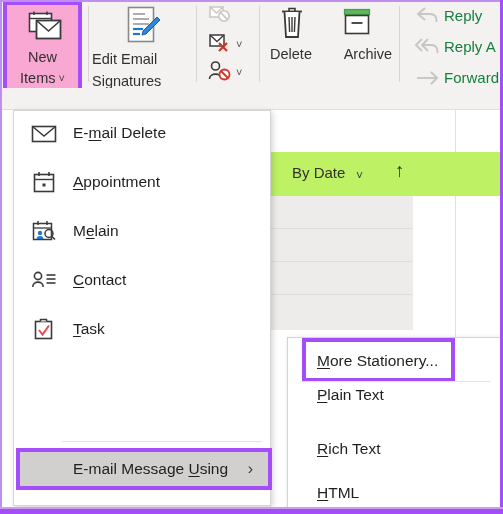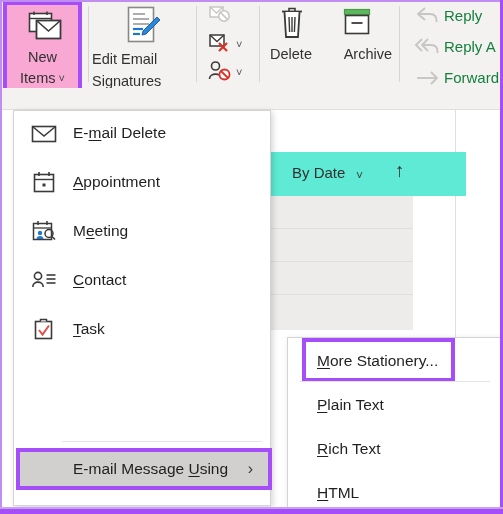--- a/index.html
+++ b/index.html
@@ -46,21 +46,21 @@
   .archive-btn{position:absolute;left:320px;top:2px;width:72px;height:92px;}
   .archive-icon{position:absolute;left:22px;top:6px;width:30px;height:30px;}
   .archive-text{position:absolute;left:0;top:44px;width:72px;text-align:right;font-size:14.5px;color:#333130;}
 
   .resp-item{position:absolute;left:414px;height:30px;}
   .resp-ic{position:absolute;left:0;top:2px;width:28px;height:24px;}
   .resp-tx{position:absolute;left:30px;top:2px;font-size:15px;color:#15803d;white-space:nowrap;line-height:24px;}
 
   
   .content{position:absolute;left:0;top:110px;width:503px;height:404px;background:#ffffff;}
-  .sortbar{position:absolute;left:270px;top:152px;width:196px;height:44px;background:#5eead4;}
+  .sortbar{position:absolute;left:270px;top:152px;width:233px;height:44px;background:#bef264;}
   .sort-by{position:absolute;left:22px;top:12px;font-size:15px;color:#333130;}
   .sort-chev{position:absolute;left:86px;top:17px;font-size:12px;color:#444;}
   .sort-arrow{position:absolute;left:125px;top:8px;font-size:19px;color:#333;}
   .listpane-line{position:absolute;left:455px;top:110px;width:1px;height:404px;background:#e1dfdd;}
   .listpane-line2{position:absolute;left:270px;top:110px;width:1px;height:404px;background:#e6e4e2;}
   .msgrow{position:absolute;left:271px;width:142px;background:#eeecea;border-bottom:1px solid #dededd;box-sizing:border-box;}
 
   
   .menu{position:absolute;left:13px;top:110px;width:258px;height:396px;background:#ffffff;border:1px solid #d6d4d2;box-shadow:2px 2px 6px rgba(0,0,0,.16);box-sizing:border-box;}
   .mi{position:absolute;left:1px;width:256px;height:42px;}
@@ -283,21 +283,21 @@
           <rect x="2.5" y="4.5" width="18" height="16" fill="#fff" stroke="#3b3a39" stroke-width="1.5"></rect>
           <line x1="2.5" y1="9" x2="20.5" y2="9" stroke="#3b3a39" stroke-width="1.3"></line>
           <line x1="7" y1="2" x2="7" y2="6" stroke="#3b3a39" stroke-width="1.5"></line>
           <line x1="16" y1="2" x2="16" y2="6" stroke="#3b3a39" stroke-width="1.5"></line>
           <circle cx="9" cy="14" r="2.2" fill="#1b78d0"></circle>
           <path d="M5.5 20 C5.5 16 12.5 16 12.5 20" fill="#1b78d0"></path>
           <circle cx="18" cy="14.5" r="4" fill="none" stroke="#3b3a39" stroke-width="1.5"></circle>
           <line x1="21" y1="17.5" x2="24" y2="20.5" stroke="#3b3a39" stroke-width="1.6"></line>
         </svg>
       </div>
-      <div class="mi-lb"><span>M</span><u>e</u><span>eting</span></div>
+      <div class="mi-lb"><span>M</span><u>e</u><span>lain</span></div>
     </div>
 
     <div class="mi" style="top:148px;">
       <div class="mi-ic">
         <svg viewBox="0 0 26 24" width="26" height="24">
           <circle cx="7" cy="8" r="3.6" fill="none" stroke="#3b3a39" stroke-width="1.6"></circle>
           <path d="M1.8 19 C1.8 12.5 12.2 12.5 12.2 19" fill="none" stroke="#3b3a39" stroke-width="1.6"></path>
           <line x1="15.5" y1="7" x2="24.5" y2="7" stroke="#3b3a39" stroke-width="1.6"></line>
           <line x1="15.5" y1="11" x2="24.5" y2="11" stroke="#3b3a39" stroke-width="1.6"></line>
           <line x1="15.5" y1="15" x2="24.5" y2="15" stroke="#3b3a39" stroke-width="1.6"></line>
@@ -331,21 +331,21 @@
     </div>
 
   </div>
 
   <div class="submenu">
     <div class="si" style="top:2px;">
       <div class="ms-hl"></div>
       <div class="si-lb" style="left:29px;z-index:2;"><u>M</u><span>ore Stationery...</span></div>
       <div class="si-sep"></div>
     </div>
-    <div class="si" style="top:46px;text-align:right;">
+    <div class="si" style="top:36px;text-align:right;">
       <div class="si-lb"><u>P</u><span>lain Text</span></div>
     </div>
     <div class="si" style="top:90px;">
       <div class="si-lb"><u>R</u><span>ich Text</span></div>
     </div>
     <div class="si" style="top:134px;">
       <div class="si-lb"><u>H</u><span>TML</span></div>
     </div>
   </div>
 

